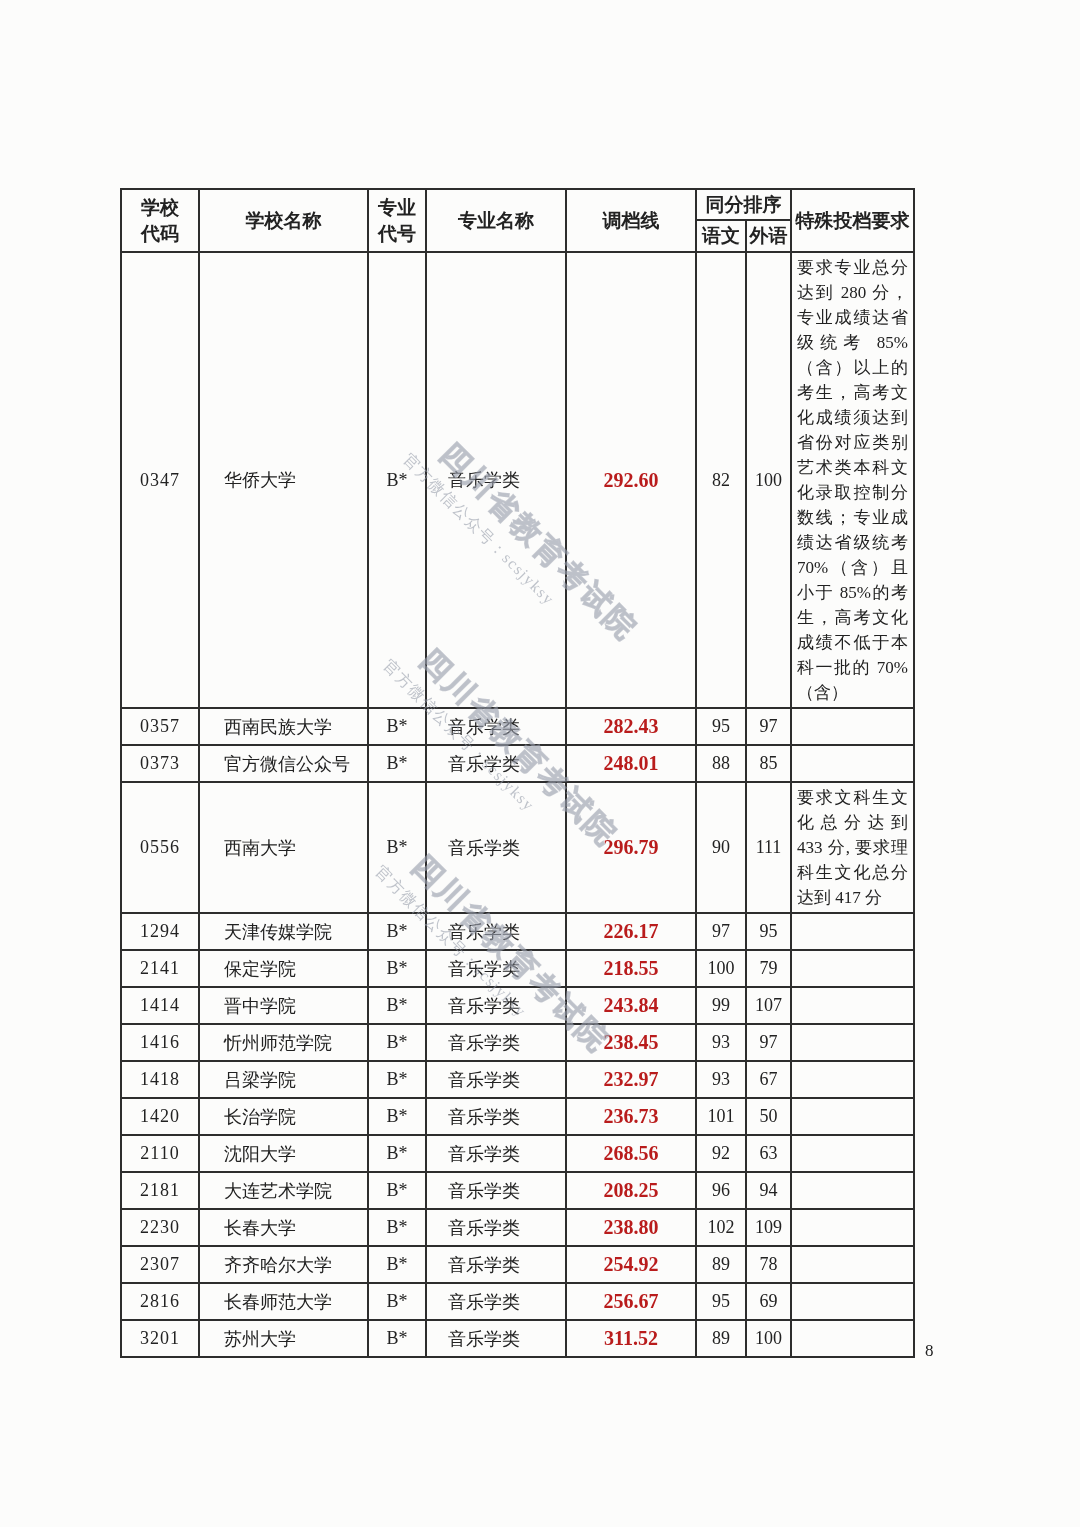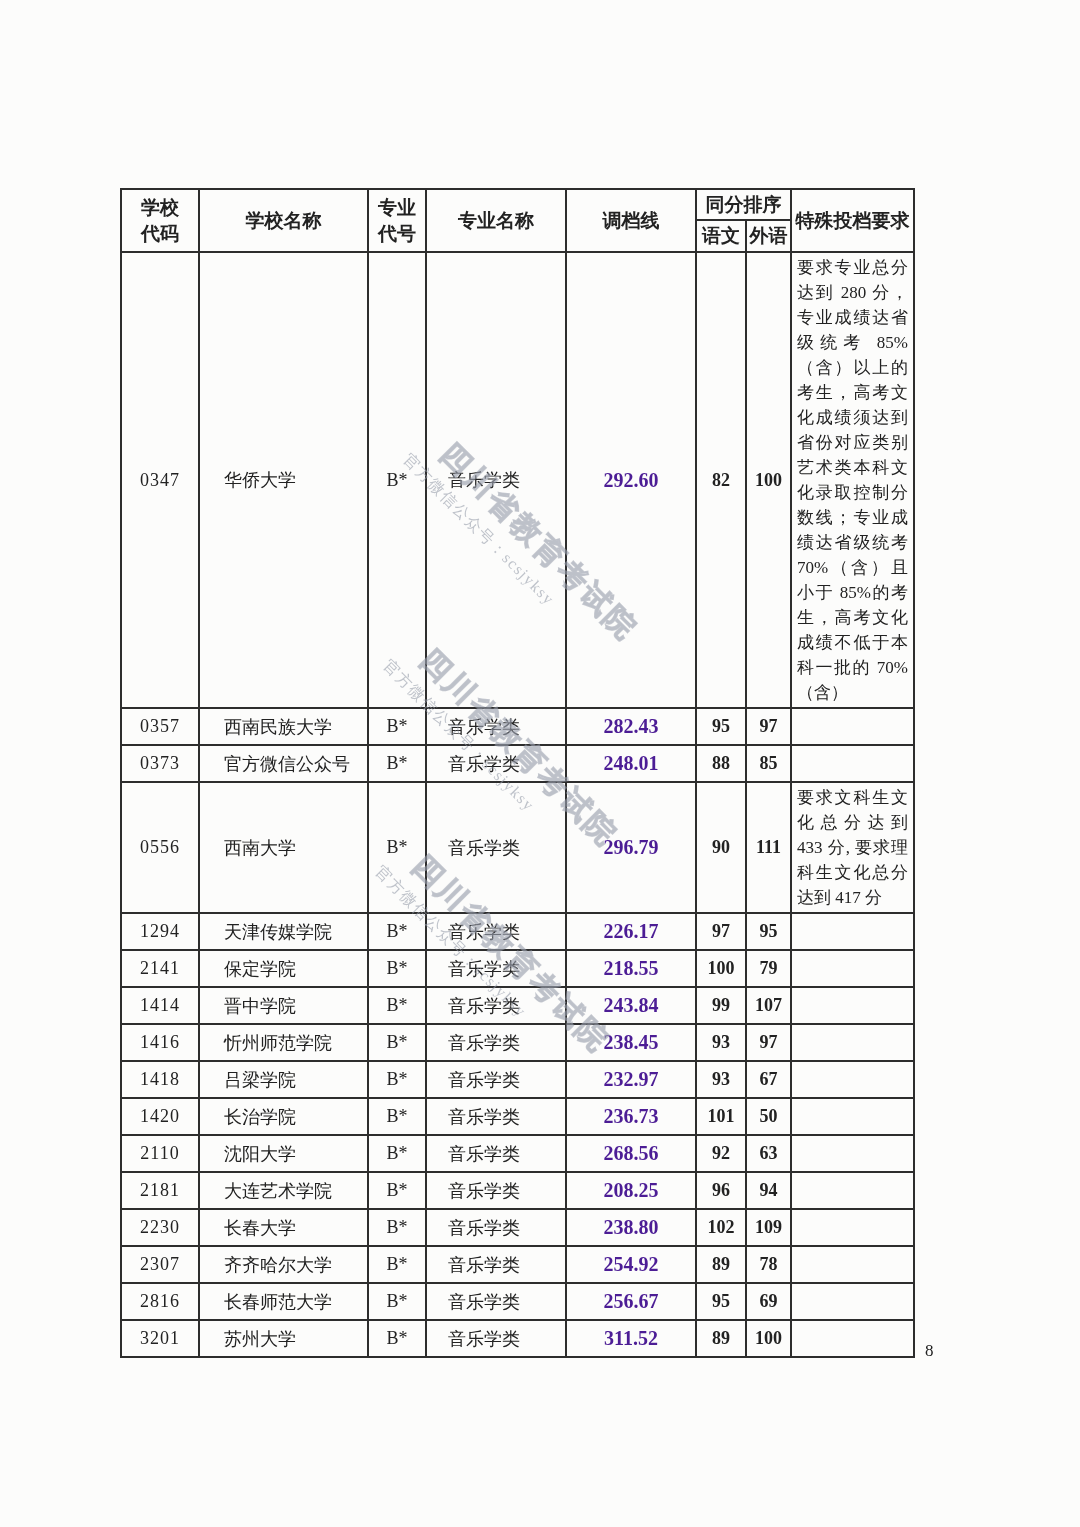--- a/index.html
+++ b/index.html
@@ -39,22 +39,22 @@
   .score-table td {
     font-size:18px;
     vertical-align:middle;
     padding:1px 4px;
   }
   .hdr-wrap { display:inline-block; width:2.4em; line-height:1.35; }
   td.c-code  { text-align:center; letter-spacing:1px; }
   td.c-name  { text-align:left; padding-left:24px; }
   td.c-mcode { text-align:center; }
   td.c-mname { text-align:left; padding-left:21px; }
-  td.c-cut   { text-align:center; font-weight:bold; font-size:20px; color:#4c1d95; }
-  td.c-tie   { text-align:center;font-weight:bold; }
+  td.c-cut   { text-align:center; font-weight:bold; font-size:20px; color:#b91c1c; }
+  td.c-tie   { text-align:center; }
   td.c-special {
     font-size:17px;
     line-height:25px;
     text-align:justify;
     text-justify:inter-ideograph;
     vertical-align:middle;
     padding:2px 5px;
     margin-left:40px;
   }
 

